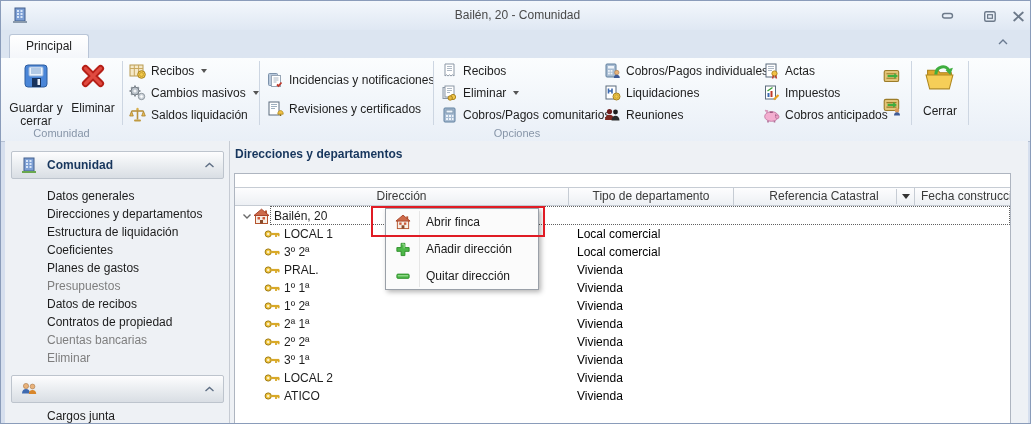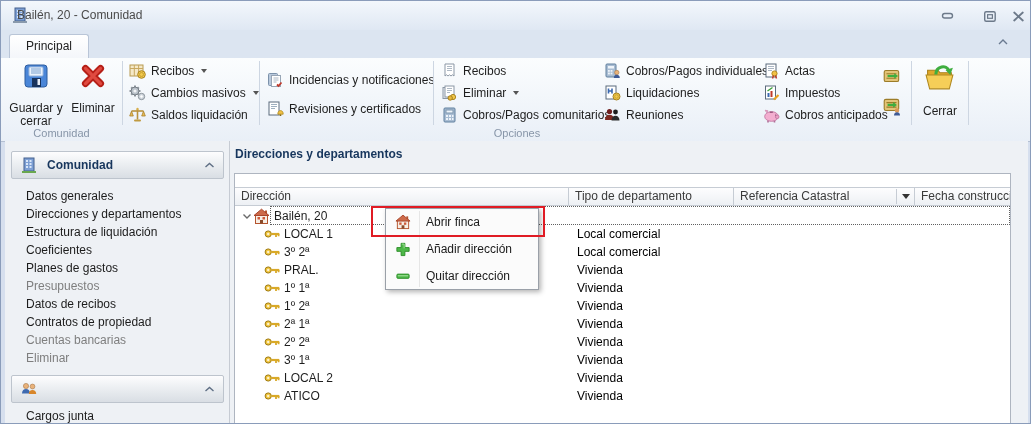--- a/index.html
+++ b/index.html
@@ -6,21 +6,21 @@
   .window{
     position:relative;width:1031px;height:424px;overflow:hidden;
     font-family:"Liberation Sans","DejaVu Sans",sans-serif;font-size:12px;color:#1e1e1e;
     background:#d6dfee;border:1px solid #8a9cba;box-sizing:border-box;
   }
   svg{display:block}
   .abs{position:absolute}
   
   .titlebar{position:absolute;left:0;top:0;right:0;height:29px;
     background:linear-gradient(#f3f7fc,#dfe8f3);border-bottom:1px solid #c7d3e3;}
-  .title-text{position:absolute;left:16px;right:0;top:7px;text-align:left;color:#4a4a4a;}
+  .title-text{position:absolute;left:4px;right:0;top:7px;text-align:center;color:#4a4a4a;}
   .winbtn{position:absolute;top:8px;width:18px;height:14px;display:flex;align-items:center;justify-content:center;cursor:default;}
   
   .tabrow{position:absolute;left:0;top:29px;right:0;height:28px;background:#dce5f1;}
   .tab{position:absolute;left:8px;top:4px;width:78px;height:24px;background:linear-gradient(#ffffff,#f3f6fa);
     border:1px solid #b9c5d7;border-bottom:none;border-radius:3px 3px 0 0;
     text-align:center;line-height:23px;color:#222;}
   .ribbon{position:absolute;left:0;top:57px;right:0;height:83px;
     background:linear-gradient(#fbfdfe,#e9eff7);border-bottom:1px solid #b5c0d2;}
   .vsep{position:absolute;top:3px;height:64px;width:1px;background:#cdd6e2;}
   .bigbtn{position:absolute;top:2px;height:66px;display:flex;flex-direction:column;align-items:center;
@@ -33,29 +33,29 @@
   .iconbtn{position:absolute;width:24px;height:24px;display:flex;align-items:center;justify-content:center;cursor:pointer;}
   .chevbtn{cursor:pointer}
   
   .content-bg{position:absolute;left:4px;top:140px;width:1023px;bottom:0;background:#eef1f5;}
   .side-divider{position:absolute;left:228px;top:140px;width:1px;bottom:0;background:#c6cbd3;}
   .shead{position:absolute;left:10px;width:213px;height:28px;box-sizing:border-box;
     background:linear-gradient(#fdfdfe 0%,#eceff2 45%,#d9dee4 100%);
     border:1px solid #bdc4cd;border-radius:2px;display:flex;align-items:center;gap:9px;
     padding:0 8px;font-weight:bold;color:#17365d;cursor:pointer;}
   .shead .sp{flex:1}
-  .sitem{position:absolute;left:25px;height:18px;line-height:18px;color:#1c1c1c;cursor:pointer;white-space:nowrap;}
+  .sitem{position:absolute;left:46px;height:18px;line-height:18px;color:#1c1c1c;cursor:pointer;white-space:nowrap;}
   .sitem.muted{color:#7e7e7e;}
   .main-title{position:absolute;left:234px;top:146px;font-weight:bold;color:#17365d;}
   .panel{position:absolute;left:233px;top:172px;width:777px;height:252px;background:#fff;
     border:1px solid #aeb5c0;box-sizing:border-box;}
   .th{position:absolute;top:13px;height:19px;box-sizing:border-box;
     background:linear-gradient(#fdfdfe,#edf0f4);
     border-top:1px solid #c6ccd4;border-bottom:1px solid #c6ccd4;border-right:1px solid #c6ccd4;
-    padding:0 6px;line-height:17px;color:#3a3a3a;overflow:hidden;white-space:nowrap;cursor:pointer;}
+    padding:0 6px;line-height:17px;color:#3a3a3a;overflow:hidden;white-space:nowrap;cursor:pointer;text-align:center;}
   .hdr-filter{position:absolute;right:0;top:1px;bottom:1px;width:17px;border-left:1px solid #c6ccd4;
     display:flex;align-items:center;justify-content:center;cursor:pointer;}
   .tri{width:0;height:0;border-left:4px solid transparent;border-right:4px solid transparent;border-top:5px solid #333;}
   .trow{position:absolute;left:1px;right:1px;height:18px;line-height:18px;white-space:nowrap;cursor:pointer;}
   .cname{position:absolute;top:0;}
   .ctype{position:absolute;left:341px;top:0;color:#000;}
   .rowicon{position:absolute;top:3px;}
   .focusrect{position:absolute;left:35px;top:32px;width:740px;height:19px;border:1px dotted #606060;box-sizing:border-box;}
   
   .cmenu{position:absolute;left:384px;top:207px;width:154px;height:82px;background:#fbfbfb;

